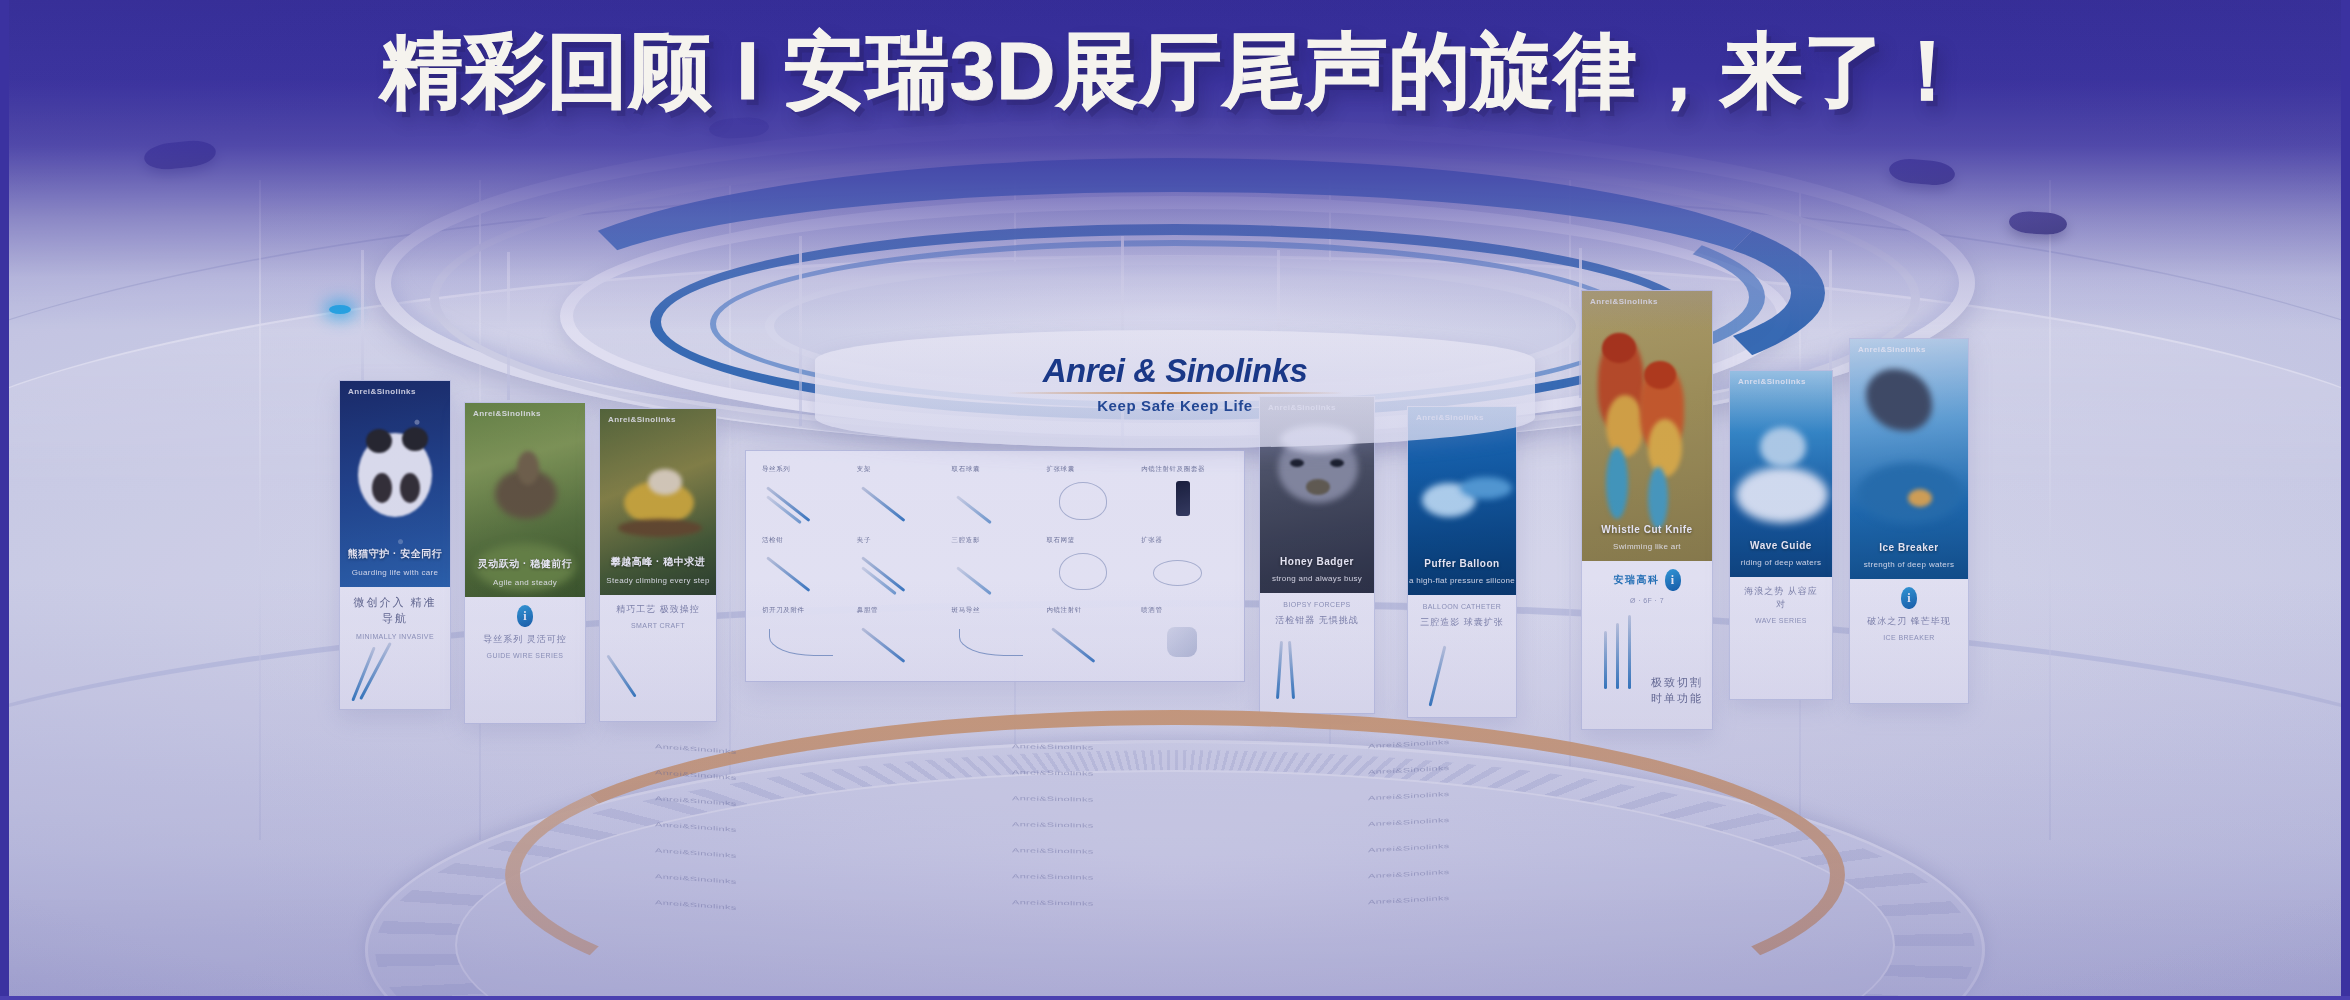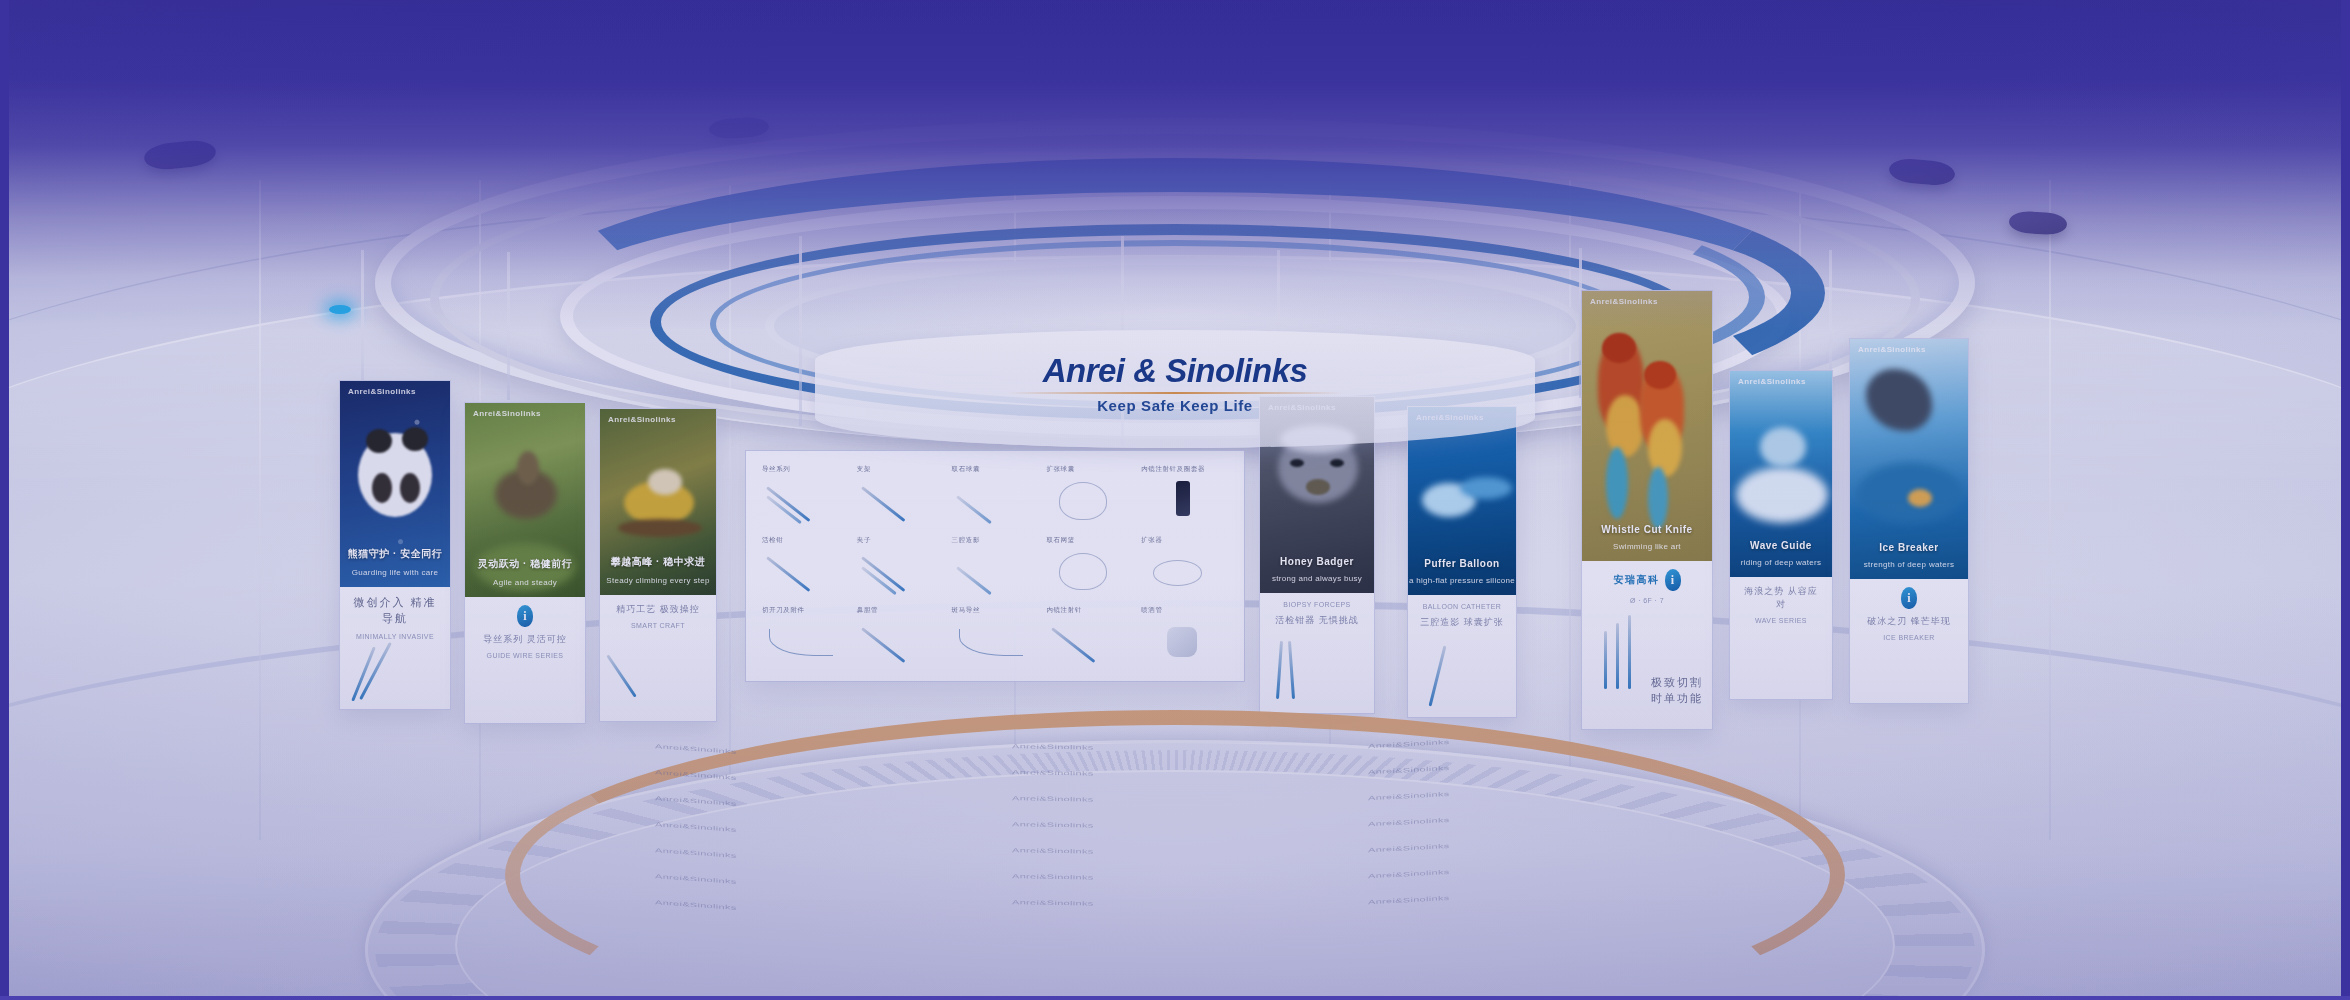--- a/index.html
+++ b/index.html
@@ -683,17 +683,20 @@
         <span class="ft-line">Anrei&amp;Sinolinks</span>
       </div>
     </div>
 
     <div class="tint-global"></div>
     <div class="tint-top"></div>
     <div class="tint-bottom"></div>
     <div class="vignette"></div>
   </div>
 
+  <div id="headline">
+    <span class="hl-text">精彩回顾 I 安瑞3D展厅尾声的旋律，来了！</span>
+  </div>
 
   <div class="frame-edge left"></div>
   <div class="frame-edge right"></div>
   <div class="frame-edge-bottom"></div>
 </div>
 
 </body></html>

